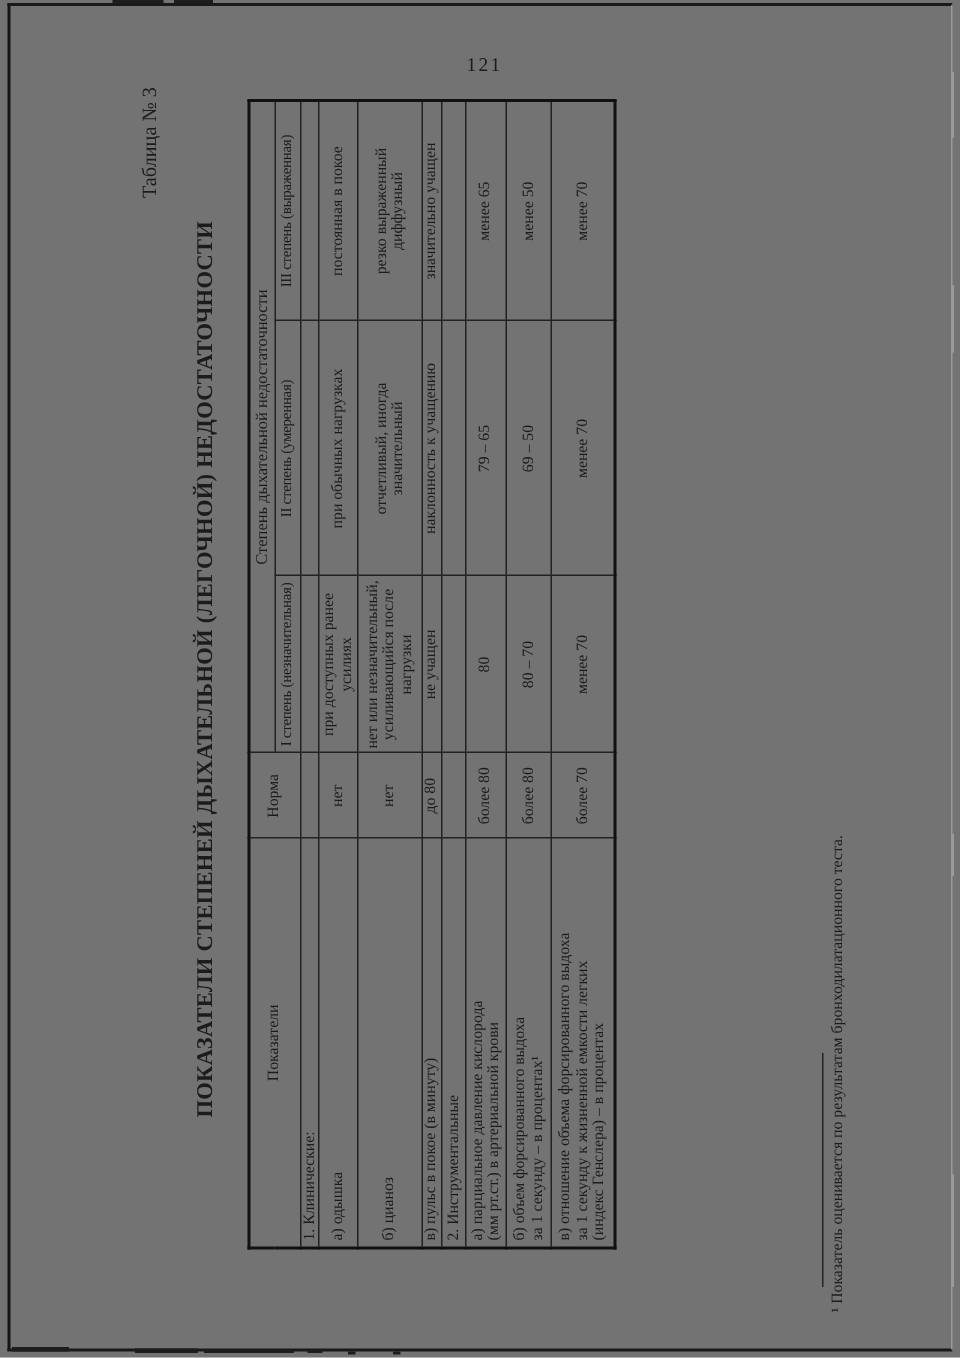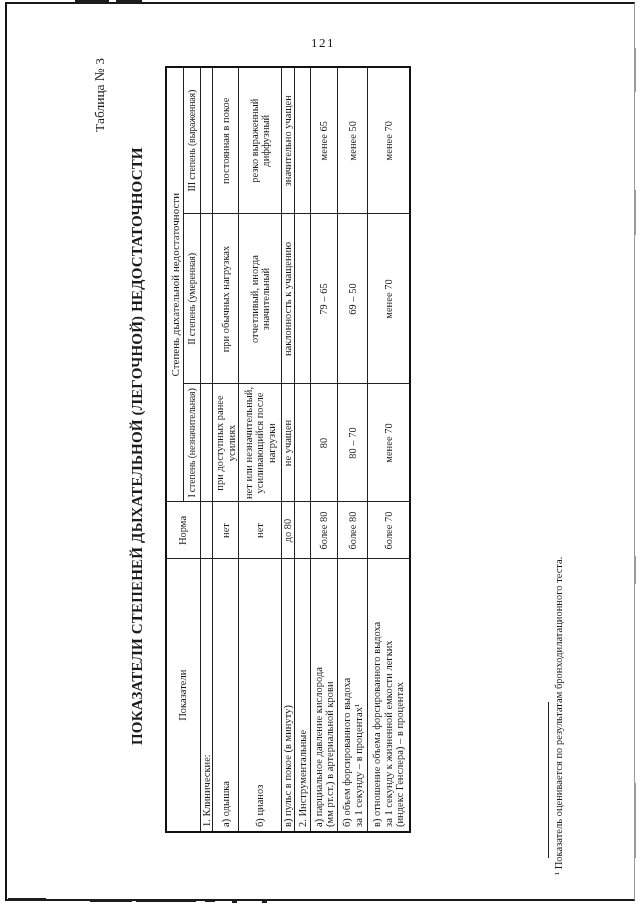--- a/index.html
+++ b/index.html
@@ -1,16 +1,16 @@
 <!DOCTYPE html>
 <html><head>
 <meta charset="utf-8">
 <style>
   html,body{margin:0;padding:0;background:#e8e8e8;}
-  #page{position:relative;width:640px;height:905px;background:#ffffff;overflow:hidden;
+  #page{position:relative;width:640px;height:905px;background:#737373;overflow:hidden;
         font-family:"Liberation Serif","DejaVu Serif",serif;color:#1c1c1c;}
   
   #frame{position:absolute;left:5px;top:2px;width:627px;height:895px;
          border-left:2px solid #151515;border-top:2px solid #1a1a1a;
          border-bottom:2px solid #1a1a1a;border-right:1px solid #9a9a9a;}
   
   #pagenum{position:absolute;left:311px;top:35px;font-size:13px;letter-spacing:1.5px;}
   
   #rot{position:absolute;left:0;top:0;width:905px;height:640px;
        transform-origin:0 0;transform:rotate(-90deg) translateX(-905px);}

